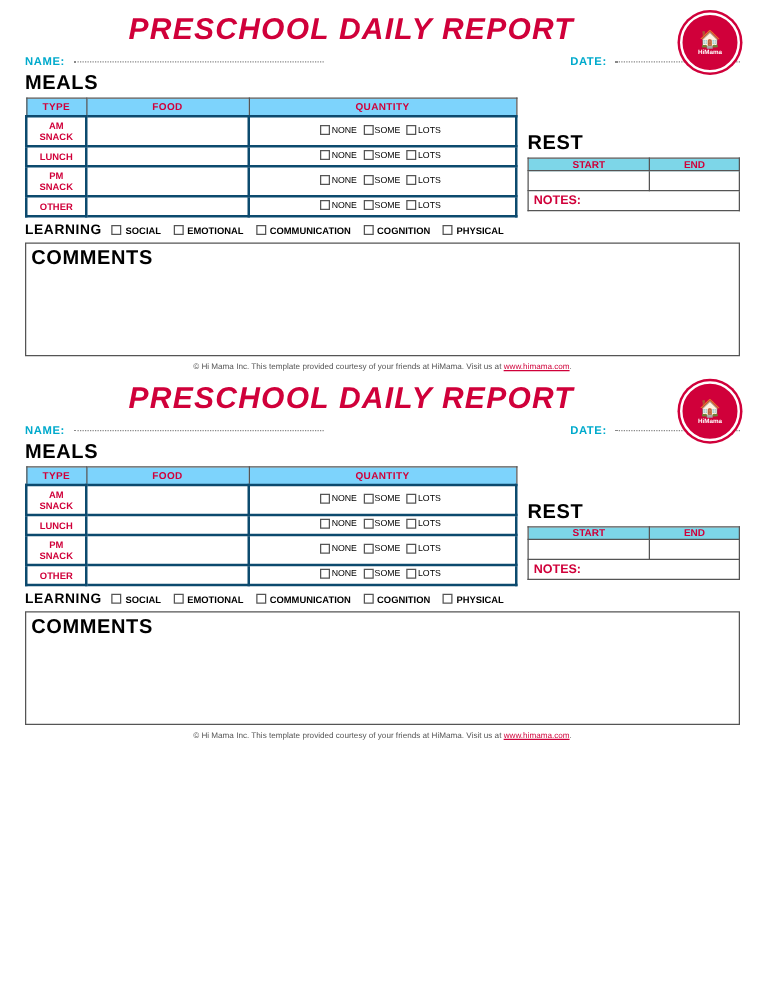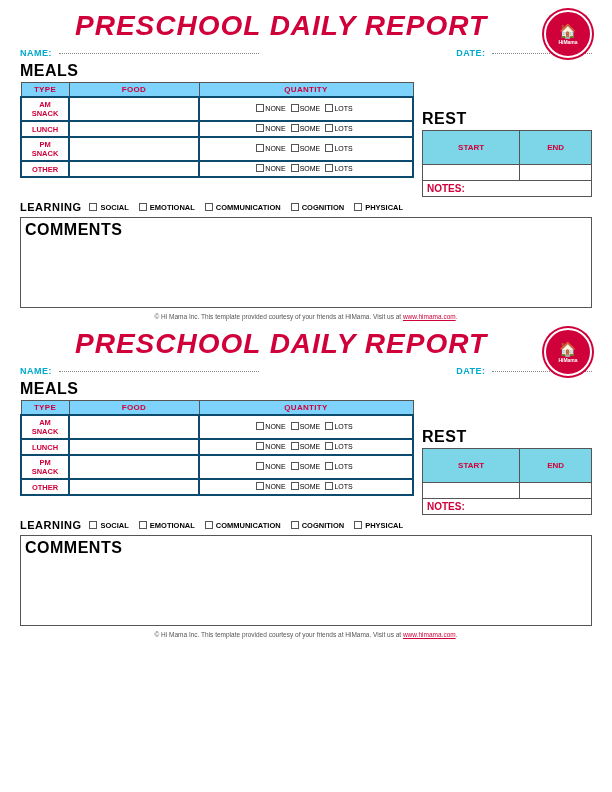--- a/index.html
+++ b/index.html
@@ -42,21 +42,21 @@
       font-weight: bold;
       line-height: 1.2;
     }
     .logo-house {
       font-size: 14px;
       display: block;
     }
     .title {
       text-align: center;
       color: #d0003a;
-      font-size: 28px;
+      font-size: 24px;
       font-weight: 900;
       letter-spacing: 1px;
       margin-bottom: 6px;
       font-style: italic;
       padding-right: 50px;
     }
     .name-date-row {
       display: flex;
       justify-content: space-between;
       margin-bottom: 4px;
@@ -155,21 +155,21 @@
       border-collapse: collapse;
       border: 1px solid #555;
     }
     .rest-table th {
       background: #7dd6e8;
       color: #d0003a;
       font-weight: bold;
       font-size: 8px;
       text-align: center;
       border: 1px solid #555;
-      padding: 12px 4px;
+      padding: 0 4px;
     }
     .rest-table td {
       border: 1px solid #555;
       padding: 2px 4px;
       height: 16px;
       font-size: 10px;
     }
     .notes-cell {
       height: 60px;
       vertical-align: top;

